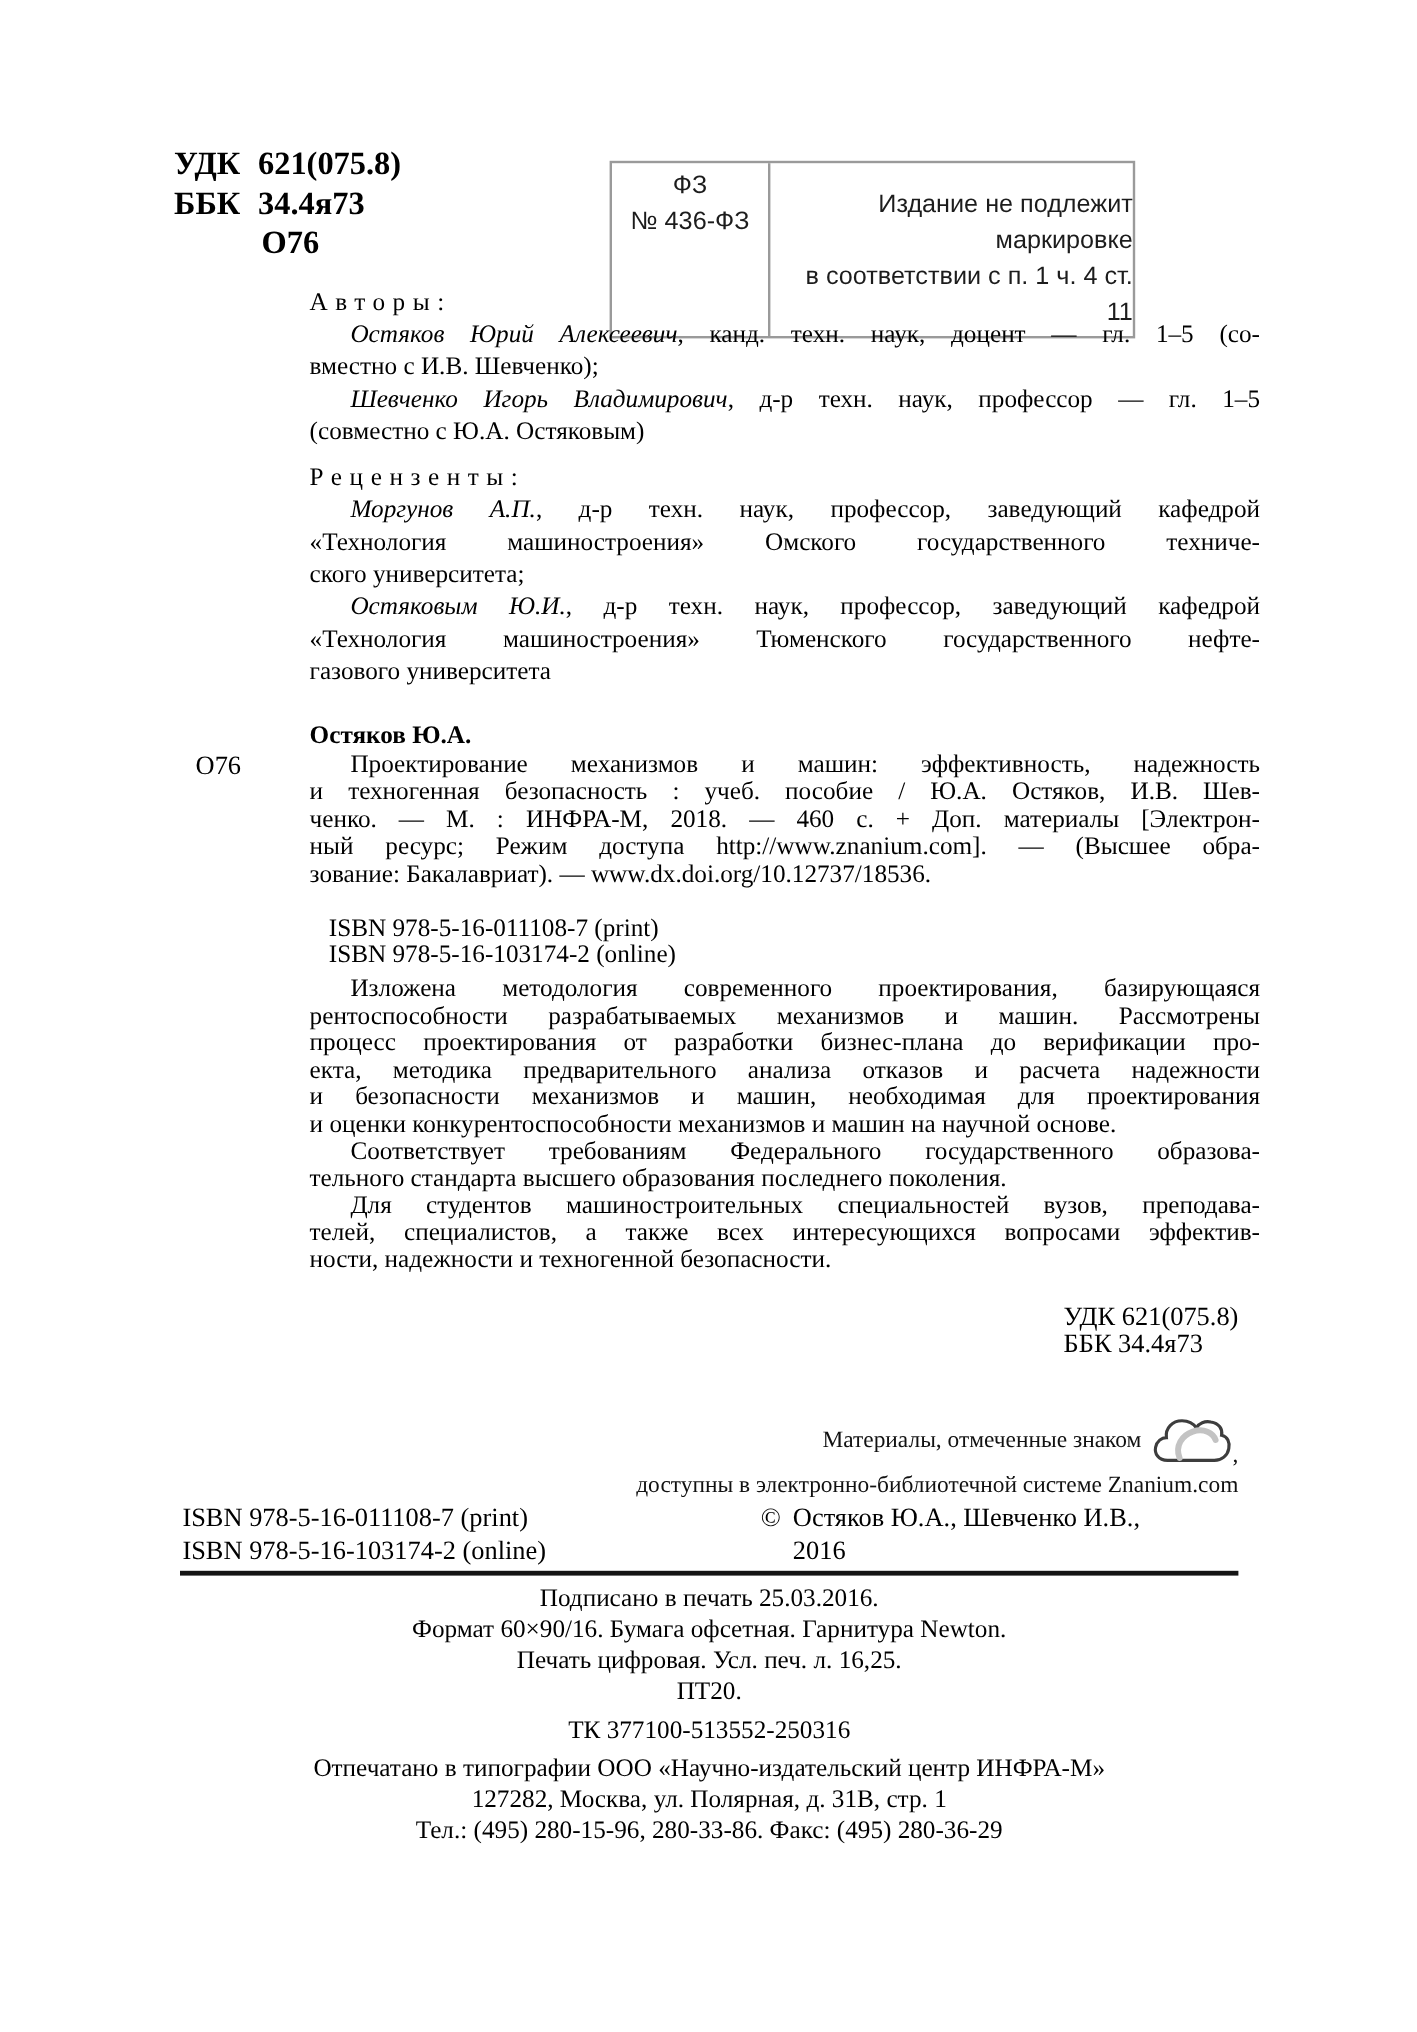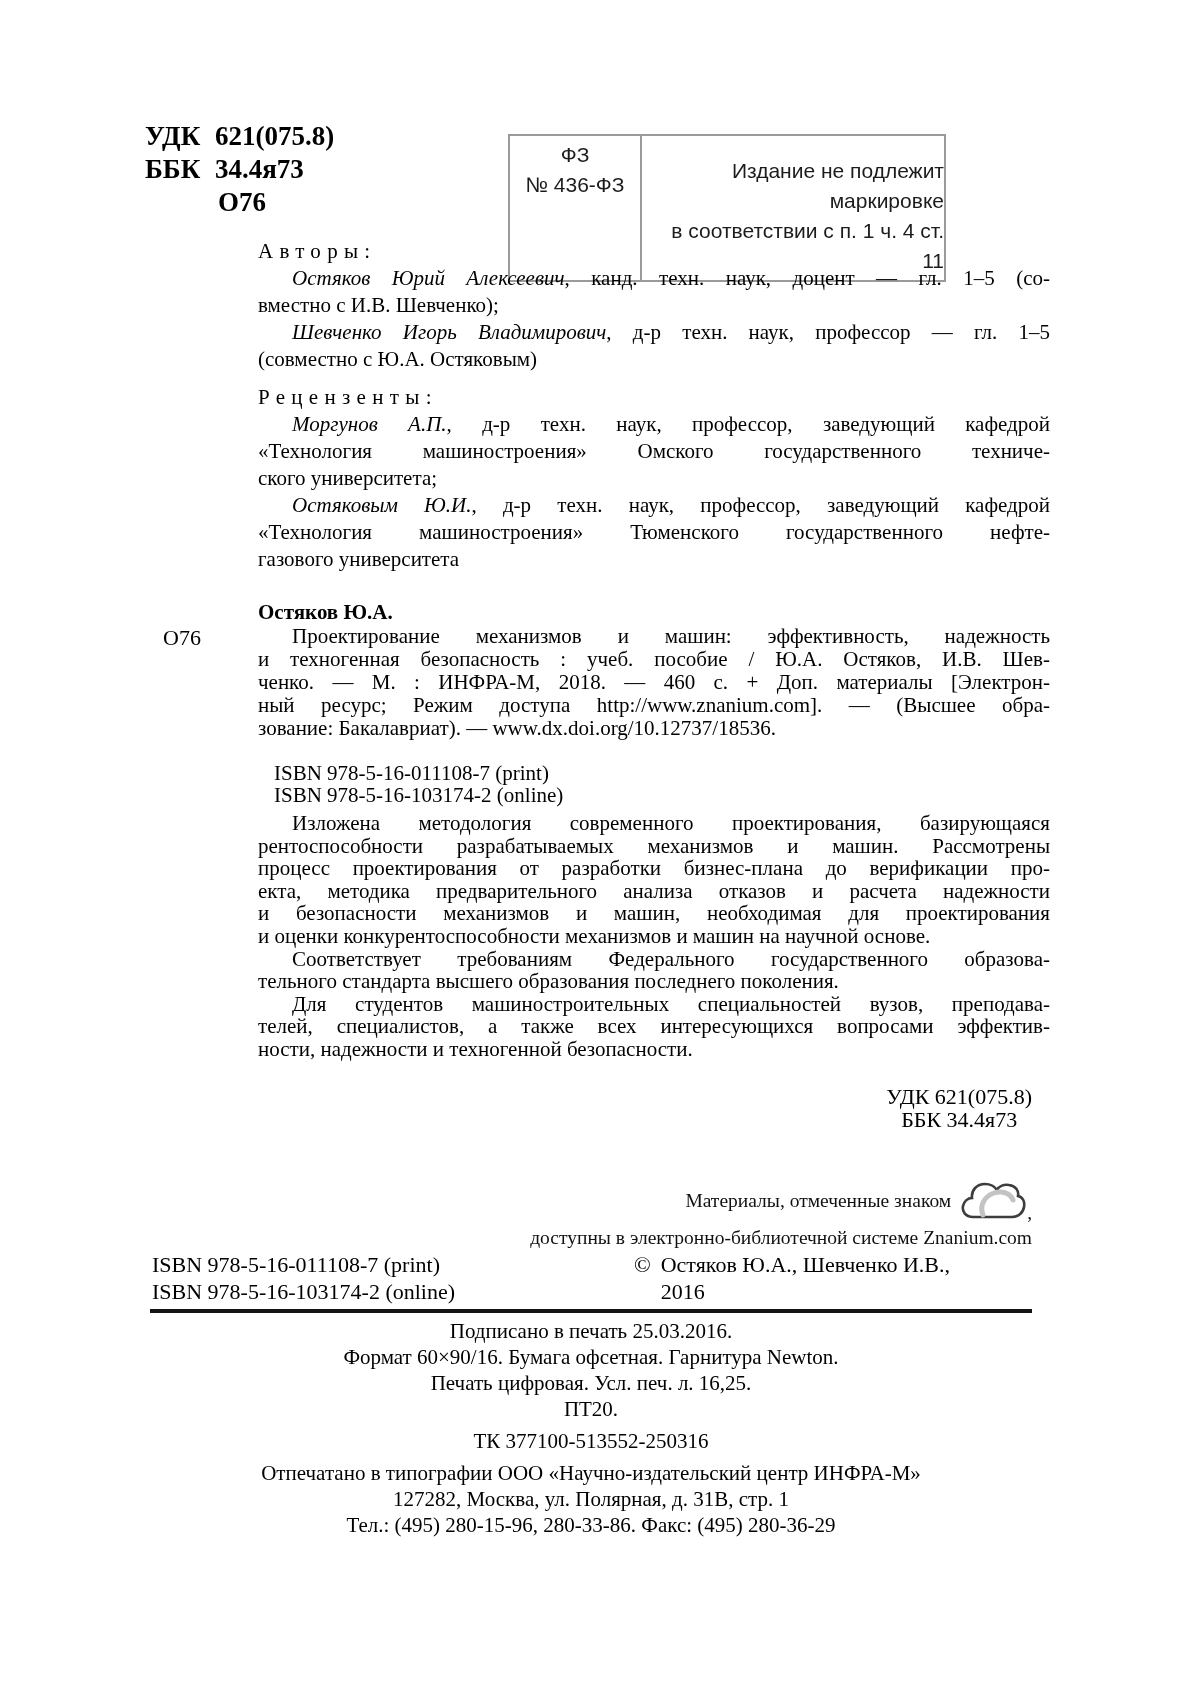--- a/index.html
+++ b/index.html
@@ -44,21 +44,21 @@
   .catalog { top:599px; font-size:21px; }
   .catalog-author { font-weight:bold; line-height:26px; }
   .catalog-lines { line-height:23px; }
   .catalog-code { position:absolute; left:163px; top:625px; font-size:22px; }
 
   .isbn-top { position:absolute; left:274px; top:763px; font-size:21px; line-height:21.5px; }
 
   .annotation { top:812px; font-size:21px; line-height:22.6px; }
   .annotation .para { margin:0; }
 
-  .codes-right { position:absolute; right:149px; top:1085px; font-size:22px; line-height:23px; text-align:center; }
+  .codes-right { position:absolute; right:149px; top:1085px; font-size:22px; line-height:23px; text-align:left; }
 
   .znanium { position:absolute; right:149px; top:1176px; font-size:19.5px; color:#111; }
   .znanium-line1 { display:flex; justify-content:flex-end; align-items:center; height:50px; }
   .znanium-line1 .comma { align-self:flex-end; margin-bottom:2px; }
   .cloud-svg { margin-left:8px; }
   .znanium-line2 { text-align:right; margin-top:0; line-height:23px; }
 
   .isbn-row { position:absolute; left:152px; top:1251px; width:880px; display:flex; font-size:22px; line-height:27px; }
   .isbn-col { width:468px; }
   .copy-col { display:flex; margin-left:14px; }

